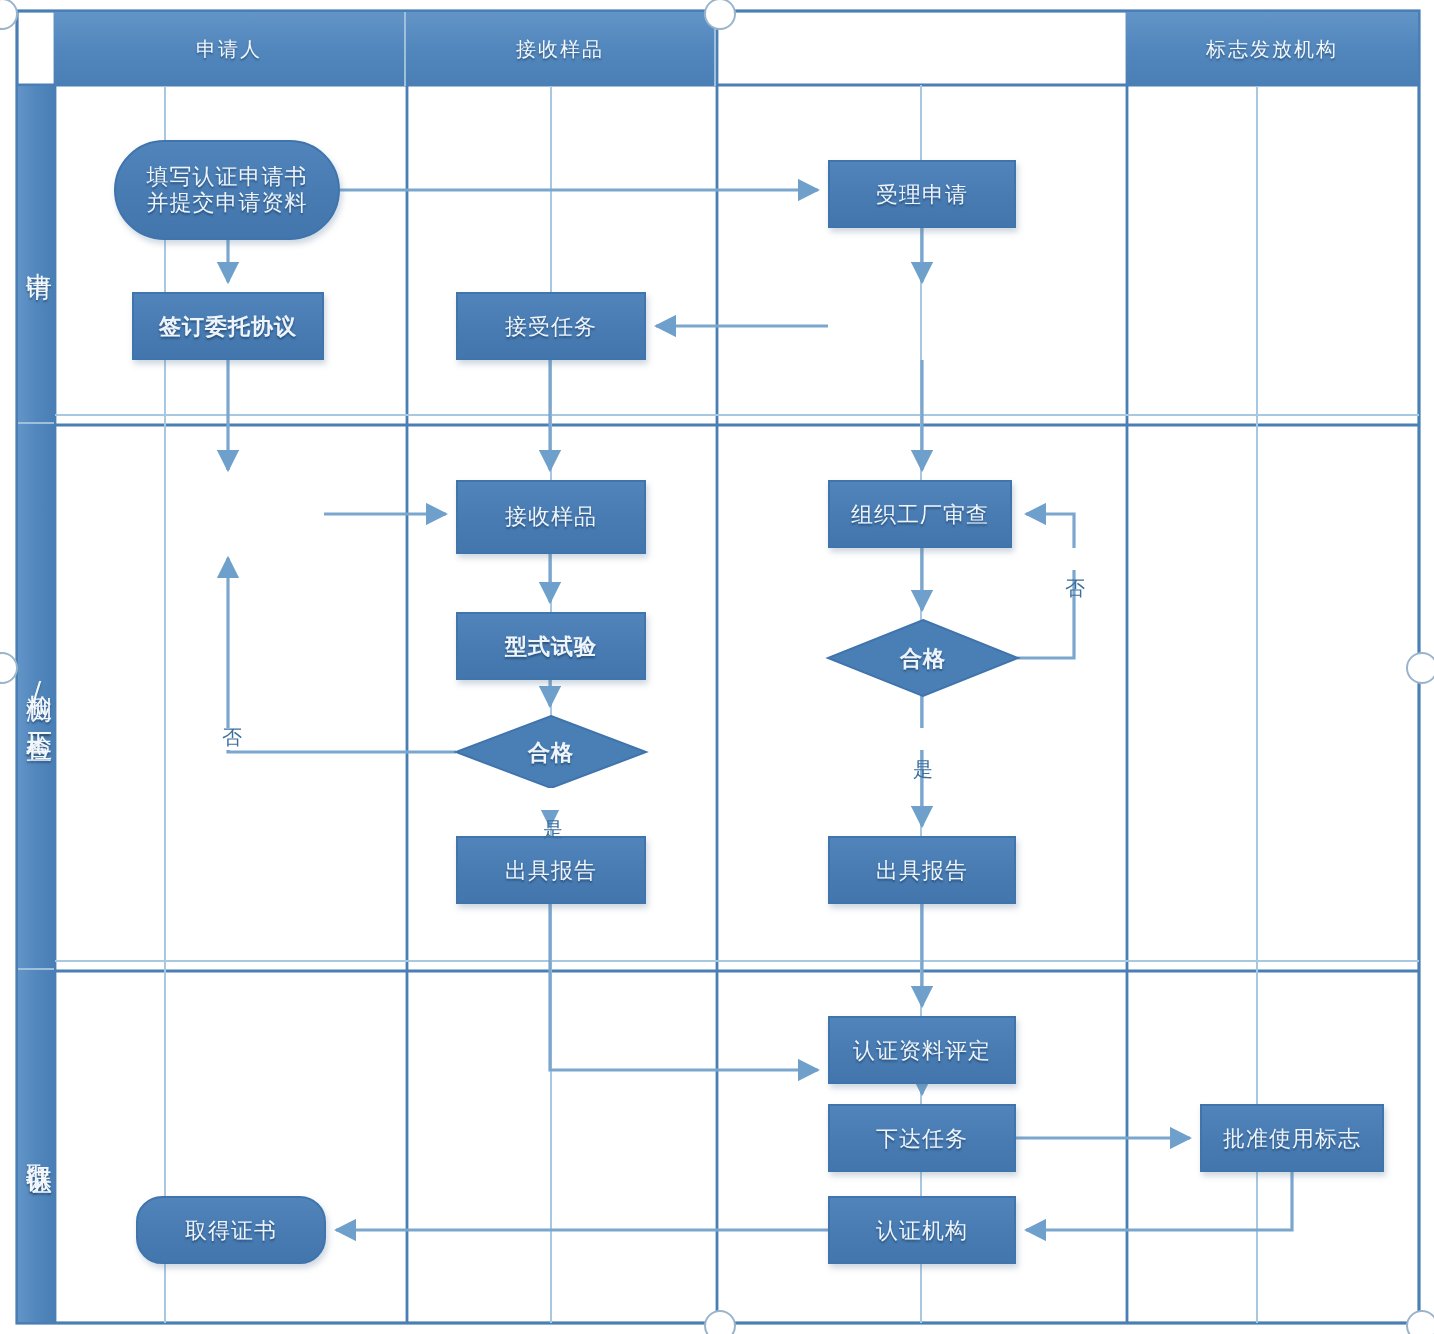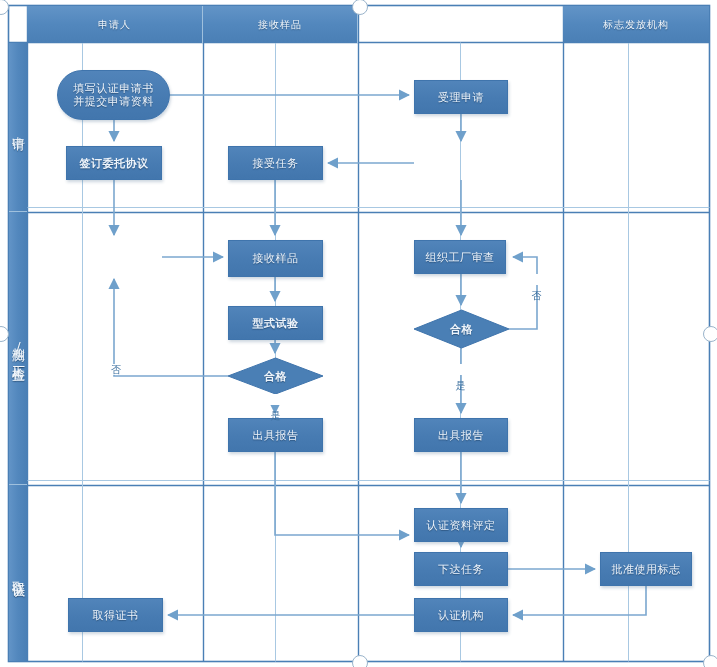--- a/index.html
+++ b/index.html
@@ -216,21 +216,21 @@
   </div>
   <div class="node" style="left:414px;top:552px;width:94px;height:34px;">
     <span>下达任务</span>
   </div>
   <div class="node" style="left:600px;top:552px;width:92px;height:34px;">
     <span>批准使用标志</span>
   </div>
   <div class="node" style="left:414px;top:598px;width:94px;height:34px;">
     <span>认证机构</span>
   </div>
-  <div class="node" style="left:68px;top:598px;width:95px;height:34px;">
+  <div class="node" style="left:68px;top:598px;width:95px;height:34px;border-radius:13px;">
     <span>取得证书</span>
   </div>
 
   <div class="edge-label" style="left:110px;top:364px;">
     <span>否</span>
   </div>
   <div class="edge-label vert" style="left:269px;top:394px;">
     <span>是</span>
   </div>
   <div class="edge-label vert" style="left:530px;top:274px;">

